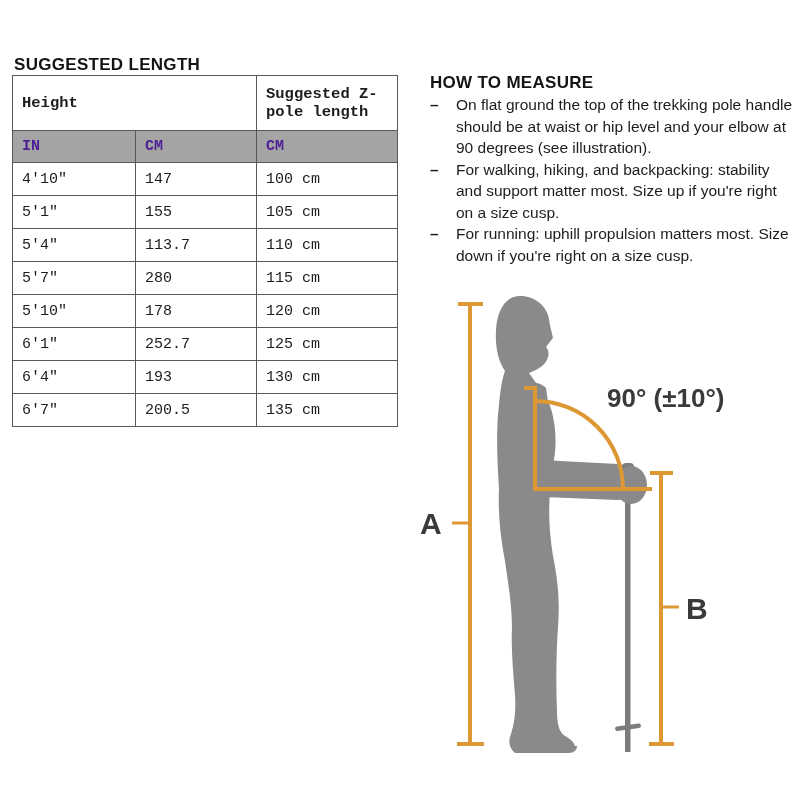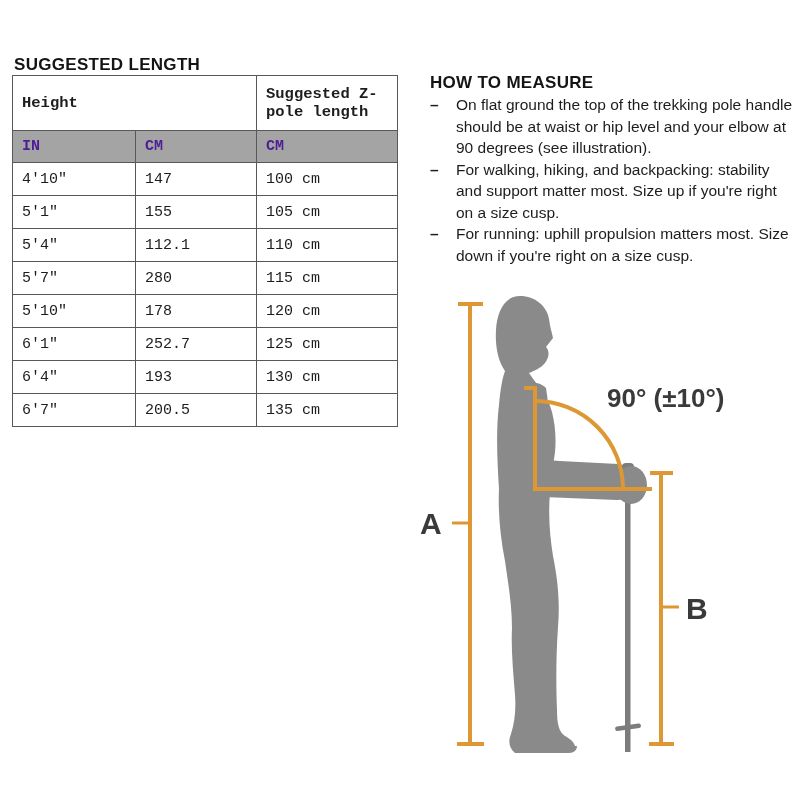--- a/index.html
+++ b/index.html
@@ -157,21 +157,21 @@
         </tr>
 
         <tr>
           <td>5'1"</td>
           <td>155</td>
           <td>105 cm</td>
         </tr>
 
         <tr>
           <td>5'4"</td>
-          <td>112.1</td>
+          <td>113.7</td>
           <td>110 cm</td>
         </tr>
 
         <tr>
           <td>5'7"</td>
           <td>280</td>
           <td>115 cm</td>
         </tr>
 
         <tr>

